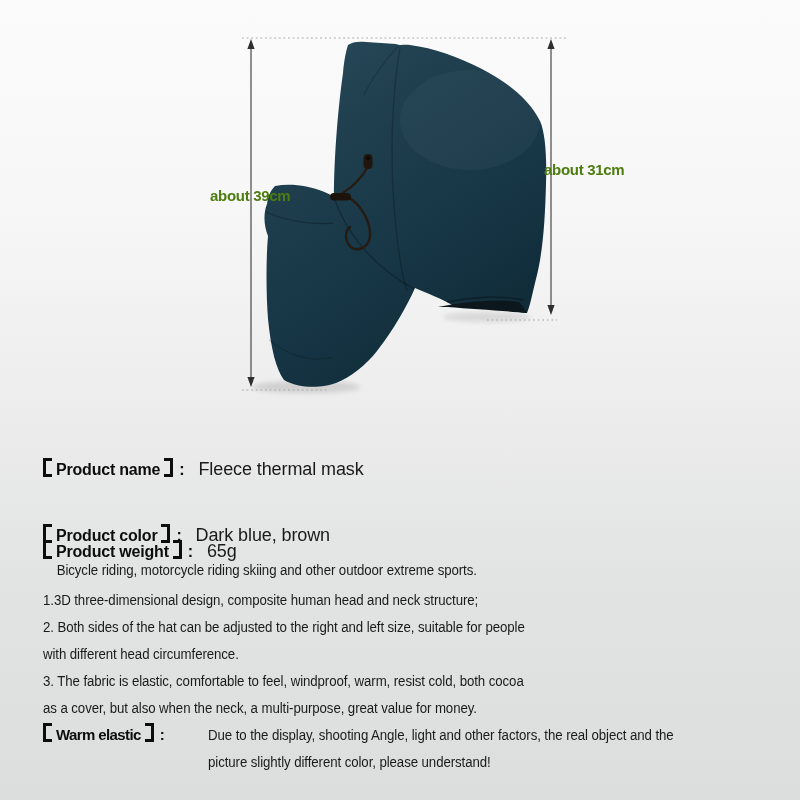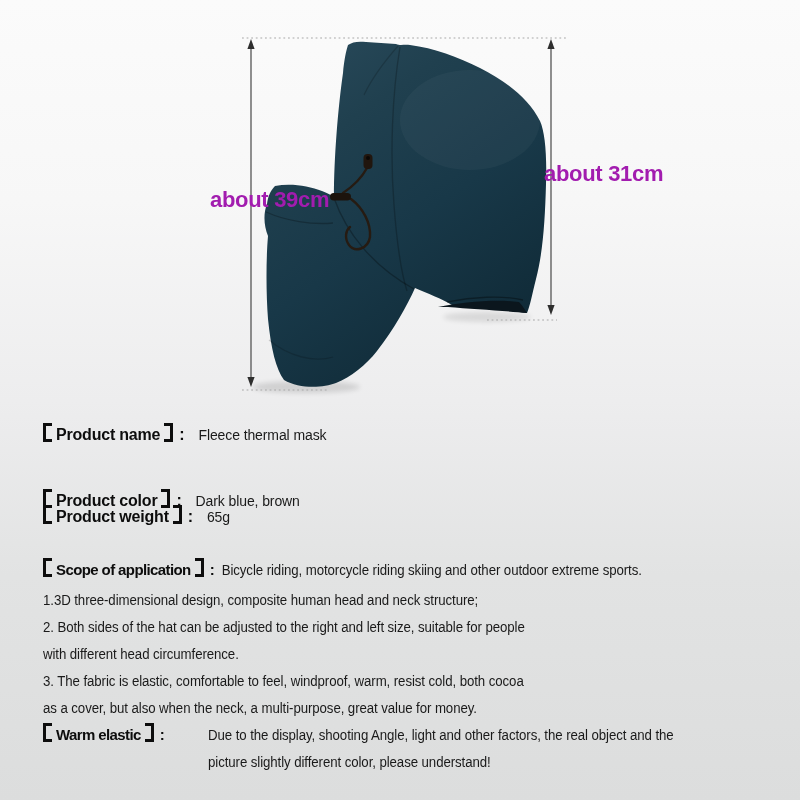--- a/index.html
+++ b/index.html
@@ -5,38 +5,38 @@
   html,body{margin:0;padding:0;}
   body{
     width:800px;height:800px;overflow:hidden;position:relative;
     font-family:"Liberation Sans","DejaVu Sans",sans-serif;
     background:linear-gradient(180deg,#fbfbfb 0%,#f7f7f7 25%,#ededee 50%,#e2e3e3 72%,#dcdddd 100%);
   }
   
   .photo-area{position:absolute;left:0;top:0;width:800px;height:410px;}
   .photo-area svg{position:absolute;left:0;top:0;}
   .dim-label{
-    position:absolute;font-weight:700;font-size:22px;color:#a21caf;
+    position:absolute;font-weight:700;font-size:15px;color:#4d7c0f;
     letter-spacing:-.3px;white-space:nowrap;
   }
   .dim-label.left{left:210px;top:187px;}
   .dim-label.right{left:544px;top:161px;}
   
   .specs{position:absolute;left:43px;top:0;width:757px;color:#1a1a1a;}
   .spec-row{position:absolute;left:0;white-space:nowrap;line-height:27px;}
   .spec-row.flow{display:flex;align-items:baseline;}
   .spec-row.grid{display:grid;grid-template-columns:165px 1fr;align-items:start;}
   .lbl{font-weight:700;color:#0d0d0d;white-space:nowrap;}
   .lbl-a{font-size:16px;letter-spacing:-.2px;}
   .lbl-b{font-size:15px;letter-spacing:-.6px;}
   .colon{font-weight:700;margin-left:6px;}
   .bk{display:inline-block;width:6px;height:13px;border:3px solid #0d0d0d;vertical-align:-2px;}
   .bk.l{border-right:0;margin-right:4px;}
   .bk.r{border-left:0;margin-left:4px;}
-  .val-a{font-size:14px;margin-left:14px;letter-spacing:-.1px;}
+  .val-a{font-size:18px;margin-left:14px;letter-spacing:-.1px;margin-top:35px;}
   .val-b{font-size:15.5px;letter-spacing:-.1px;transform:scaleX(.855);transform-origin:0 0;}
   .row5 .val-b{padding-left:16px;}
   .val-line{line-height:27px;white-space:nowrap;}
 </style>
 </head>
 <body>
 
 <div class="photo-area">
   <svg width="800" height="410" viewBox="0 0 800 410">
     <defs>
@@ -114,21 +114,20 @@
     <span class="lbl lbl-a"><i class="bk l"></i><span>Product color</span><i class="bk r"></i><span class="colon">:</span></span>
     <span class="val-a">Dark blue, brown</span>
   </div>
 
   <div class="spec-row flow" style="top:503px">
     <span class="lbl lbl-a"><i class="bk l"></i><span>Product weight</span><i class="bk r"></i><span class="colon">:</span></span>
     <span class="val-a">65g</span>
   </div>
 
   <div class="spec-row grid row5" style="top:556px">
-    <span class="lbl lbl-b"><i class="bk l"></i><span>Scope of application</span><i class="bk r"></i><span class="colon">:</span></span>
     <div class="val-b">
       <div class="val-line">Bicycle riding, motorcycle riding skiing and other outdoor extreme sports.</div>
     </div>
   </div>
 
   <div class="spec-row grid" style="top:586px">
     <div class="val-b">
       <div class="val-line">1.3D three-dimensional design, composite human head and neck structure;</div>
       <div class="val-line">2. Both sides of the hat can be adjusted to the right and left size, suitable for people</div>
       <div class="val-line">with different head circumference.</div>

